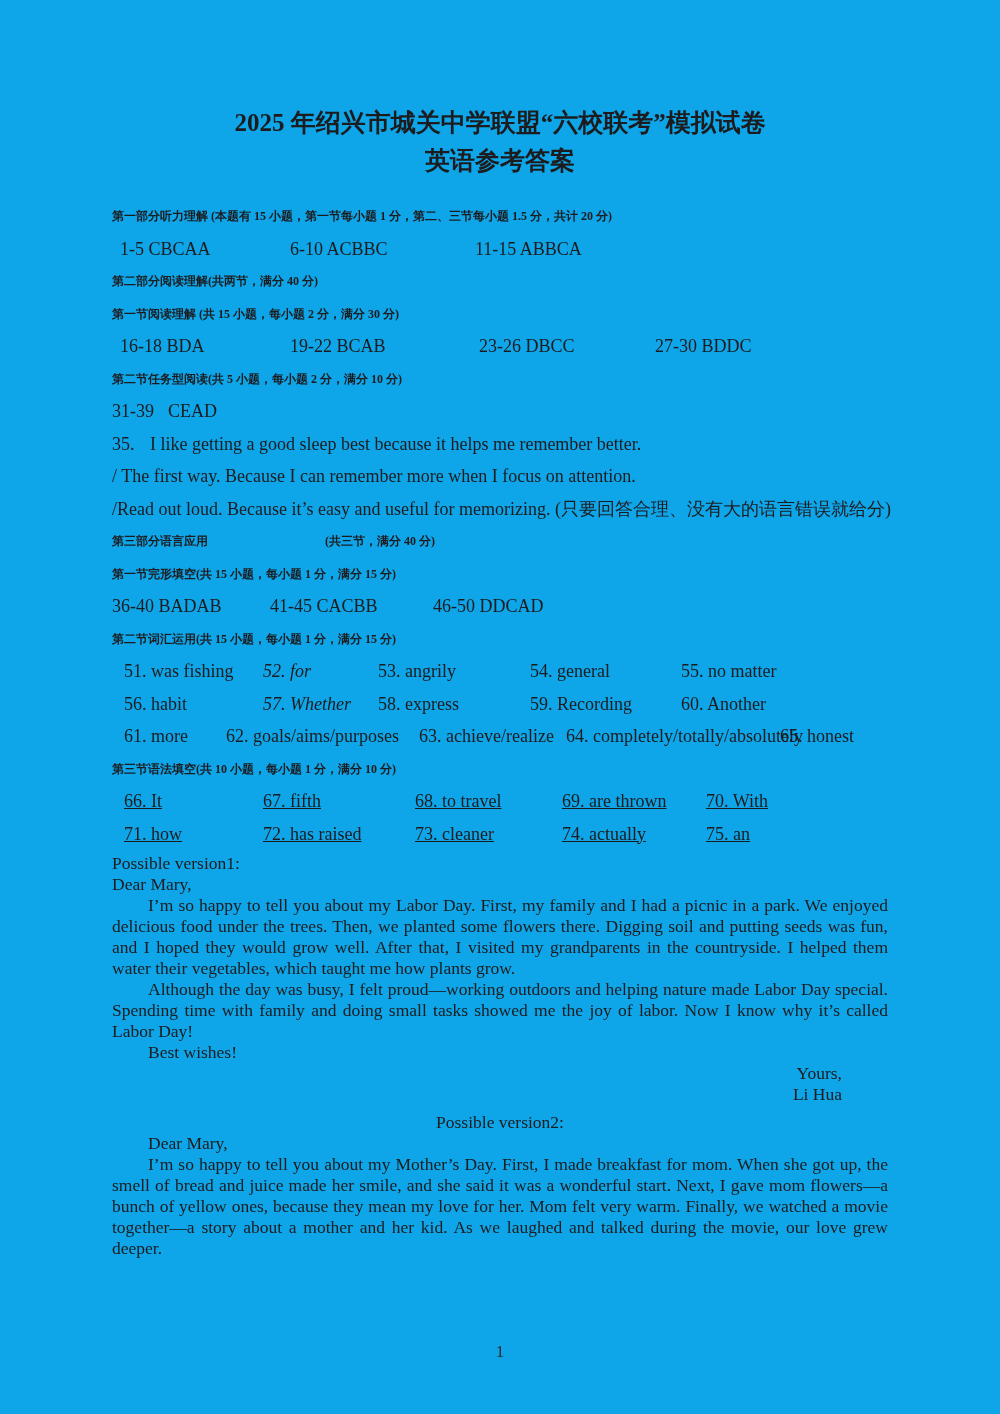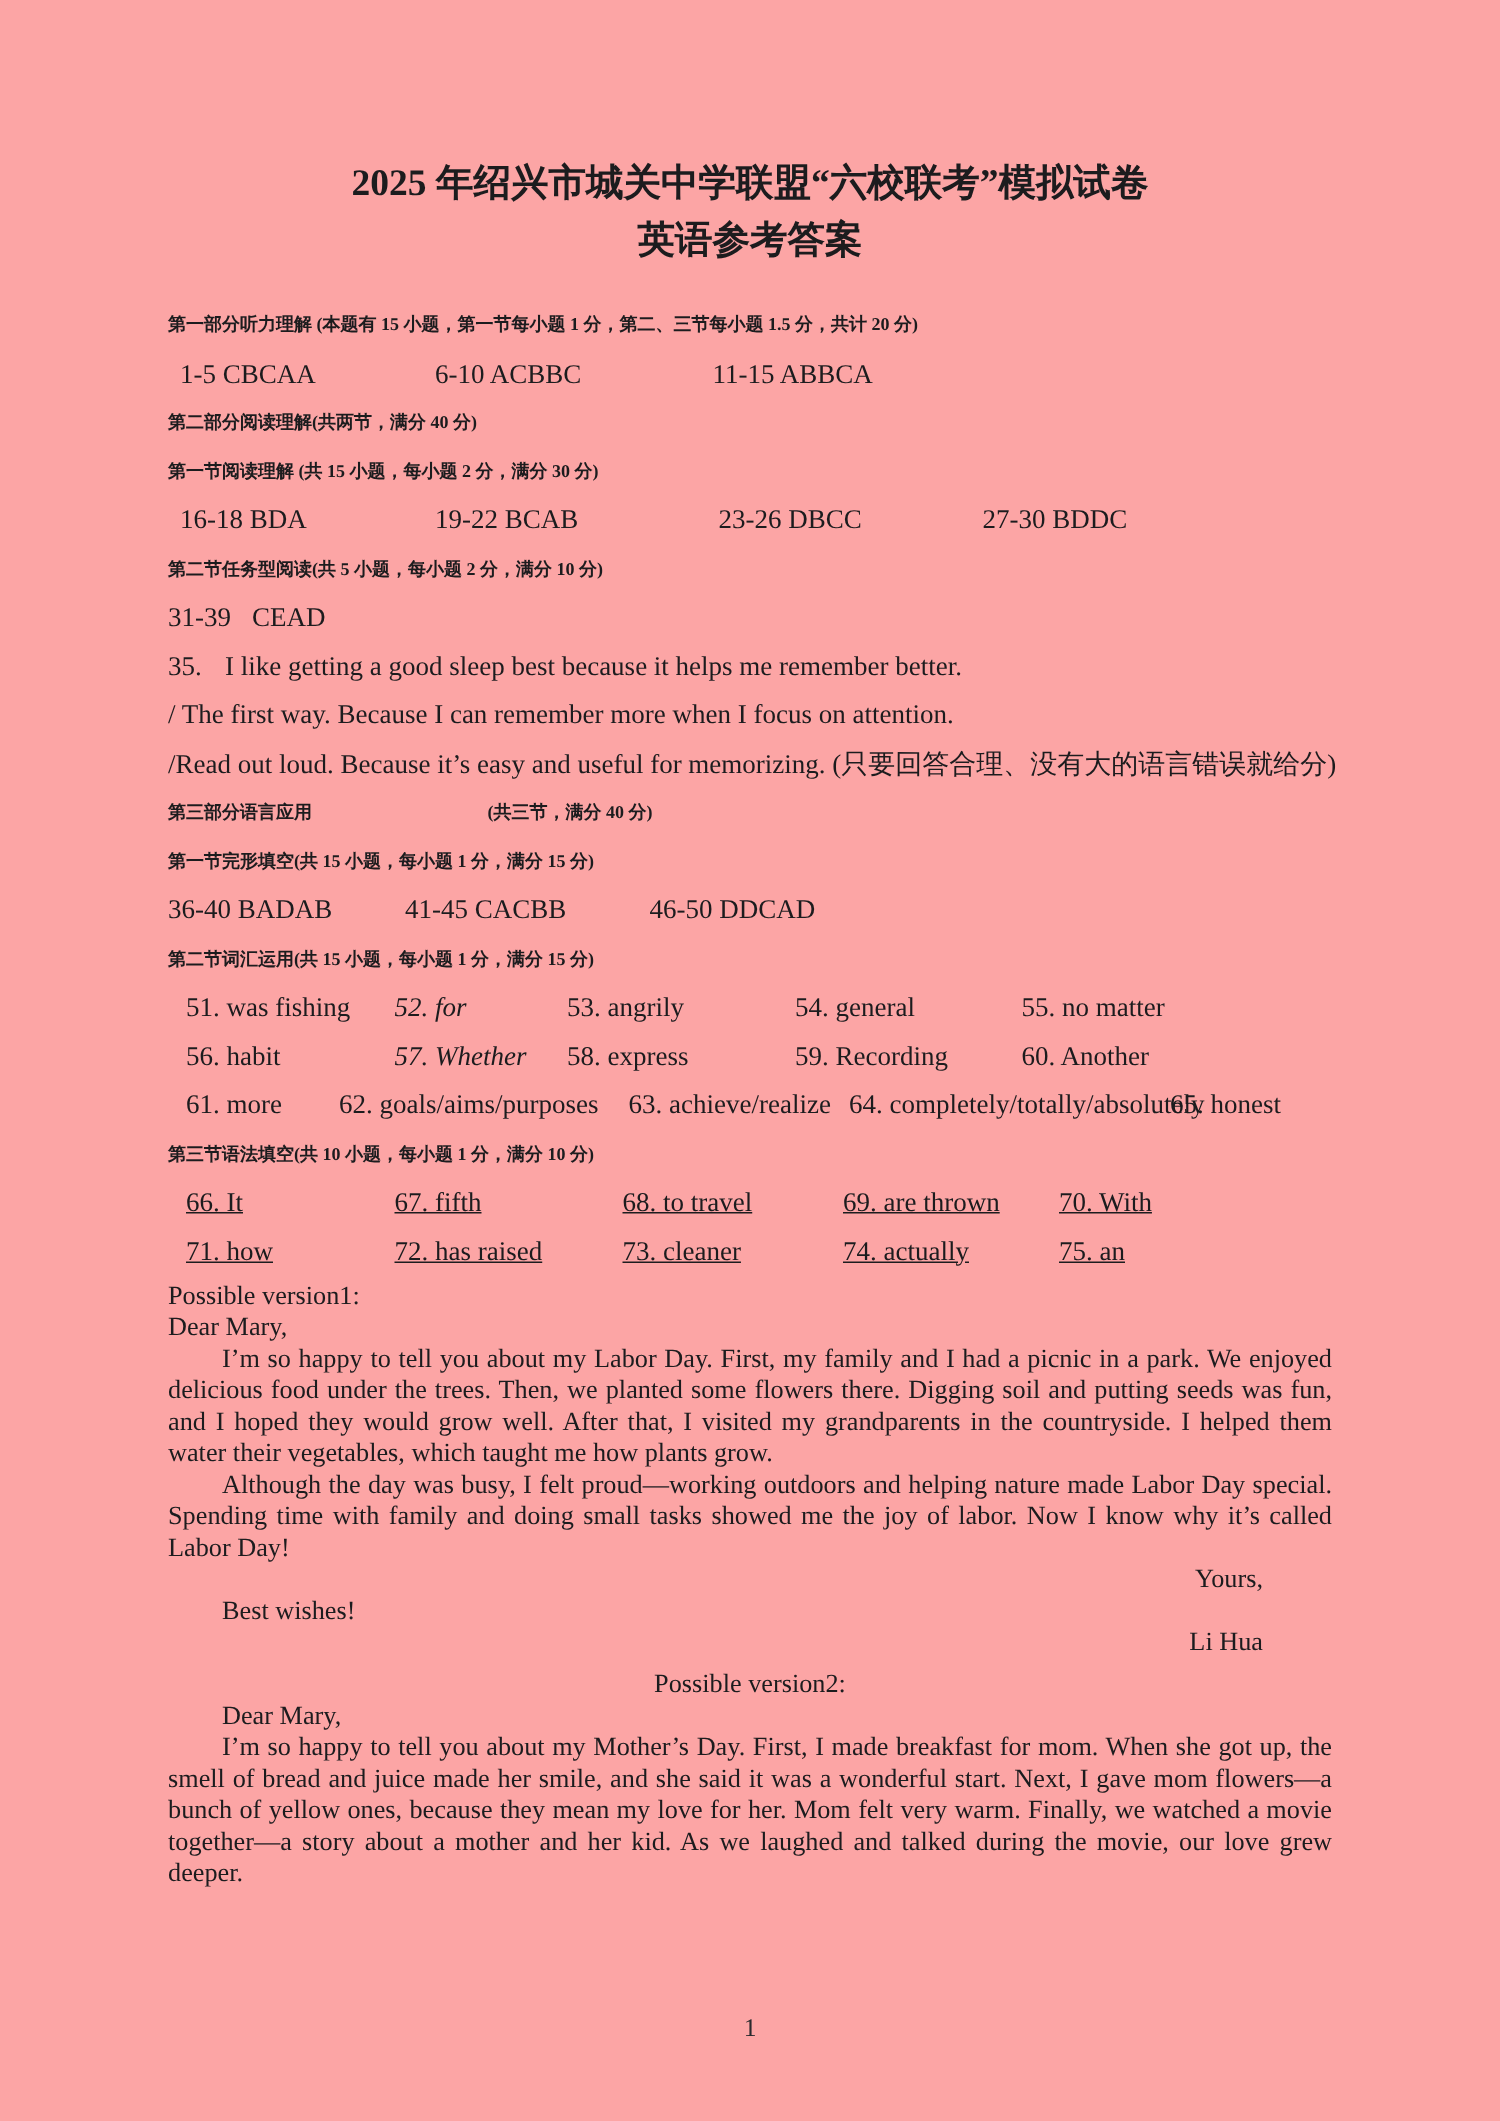--- a/index.html
+++ b/index.html
@@ -1,18 +1,18 @@
 <!DOCTYPE html>
 <html><head>
 <meta charset="utf-8">
 <style>
   html,body{margin:0;padding:0;background:#ffffff;}
   .page{
     width:1000px;height:1414px;margin:0 auto;position:relative;
-    background:#fca5a5;color:#1c1c1e;overflow:hidden;box-sizing:border-box;
+    background:#0ea5e9;color:#1c1c1e;overflow:hidden;box-sizing:border-box;
     padding:106px 112px 0 112px;
     font-family:"Liberation Serif","DejaVu Serif",serif;
   }
   .doc-title{
     text-align:center;font-size:25px;font-weight:bold;line-height:34px;
   }
   .doc-subtitle{
     text-align:center;font-size:25px;font-weight:bold;line-height:34px;margin-top:4px;
   }
   .qa{margin-top:22px;font-size:18px;}
@@ -169,22 +169,22 @@
       <span>75. an</span>
     </div>
 
   </div>
 
   <div class="essay">
     <div class="eline">Possible version1:</div>
     <div class="eline">Dear Mary,</div>
     <p class="epara">I’m so happy to tell you about my Labor Day. First, my family and I had a picnic in a park. We enjoyed delicious food under the trees. Then, we planted some flowers there. Digging soil and putting seeds was fun, and I hoped they would grow well. After that, I visited my grandparents in the countryside. I helped them water their vegetables, which taught me how plants grow.</p>
     <p class="epara">Although the day was busy, I felt proud—working outdoors and helping nature made Labor Day special. Spending time with family and doing small tasks showed me the joy of labor. Now I know why it’s called Labor Day!</p>
+    <div class="eline indent1">Best wishes!</div>
     <div class="eline signoff">Yours,</div>
-    <div class="eline indent1">Best wishes!</div>
     <div class="eline signoff">Li Hua</div>
     <div class="eline v2gap">Possible version2:</div>
     <div class="eline indent1">Dear Mary,</div>
     <p class="epara">I’m so happy to tell you about my Mother’s Day. First, I made breakfast for mom. When she got up, the smell of bread and juice made her smile, and she said it was a wonderful start. Next, I gave mom flowers—a bunch of yellow ones, because they mean my love for her. Mom felt very warm. Finally, we watched a movie together—a story about a mother and her kid. As we laughed and talked during the movie, our love grew deeper.</p>
   </div>
 
   <div class="page-number">1</div>
 
 </div>
 

